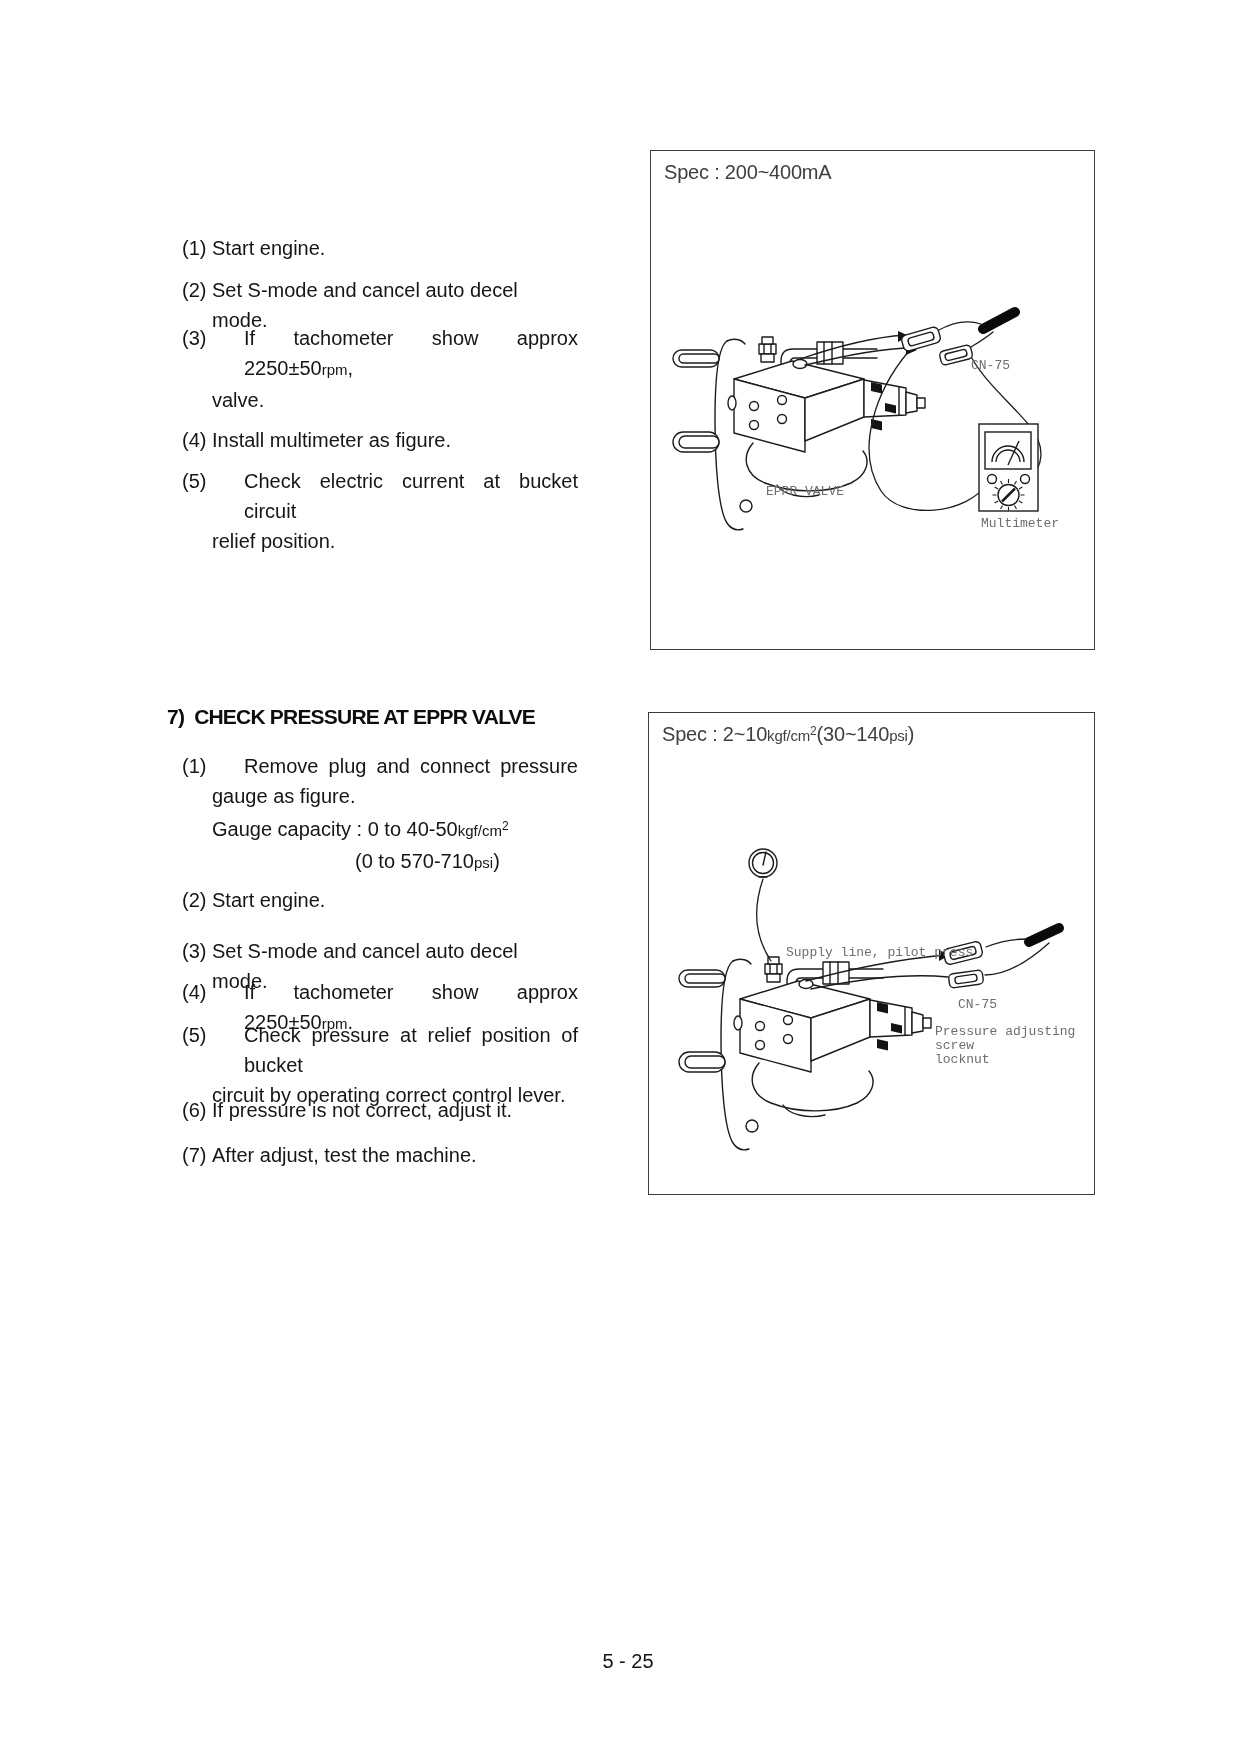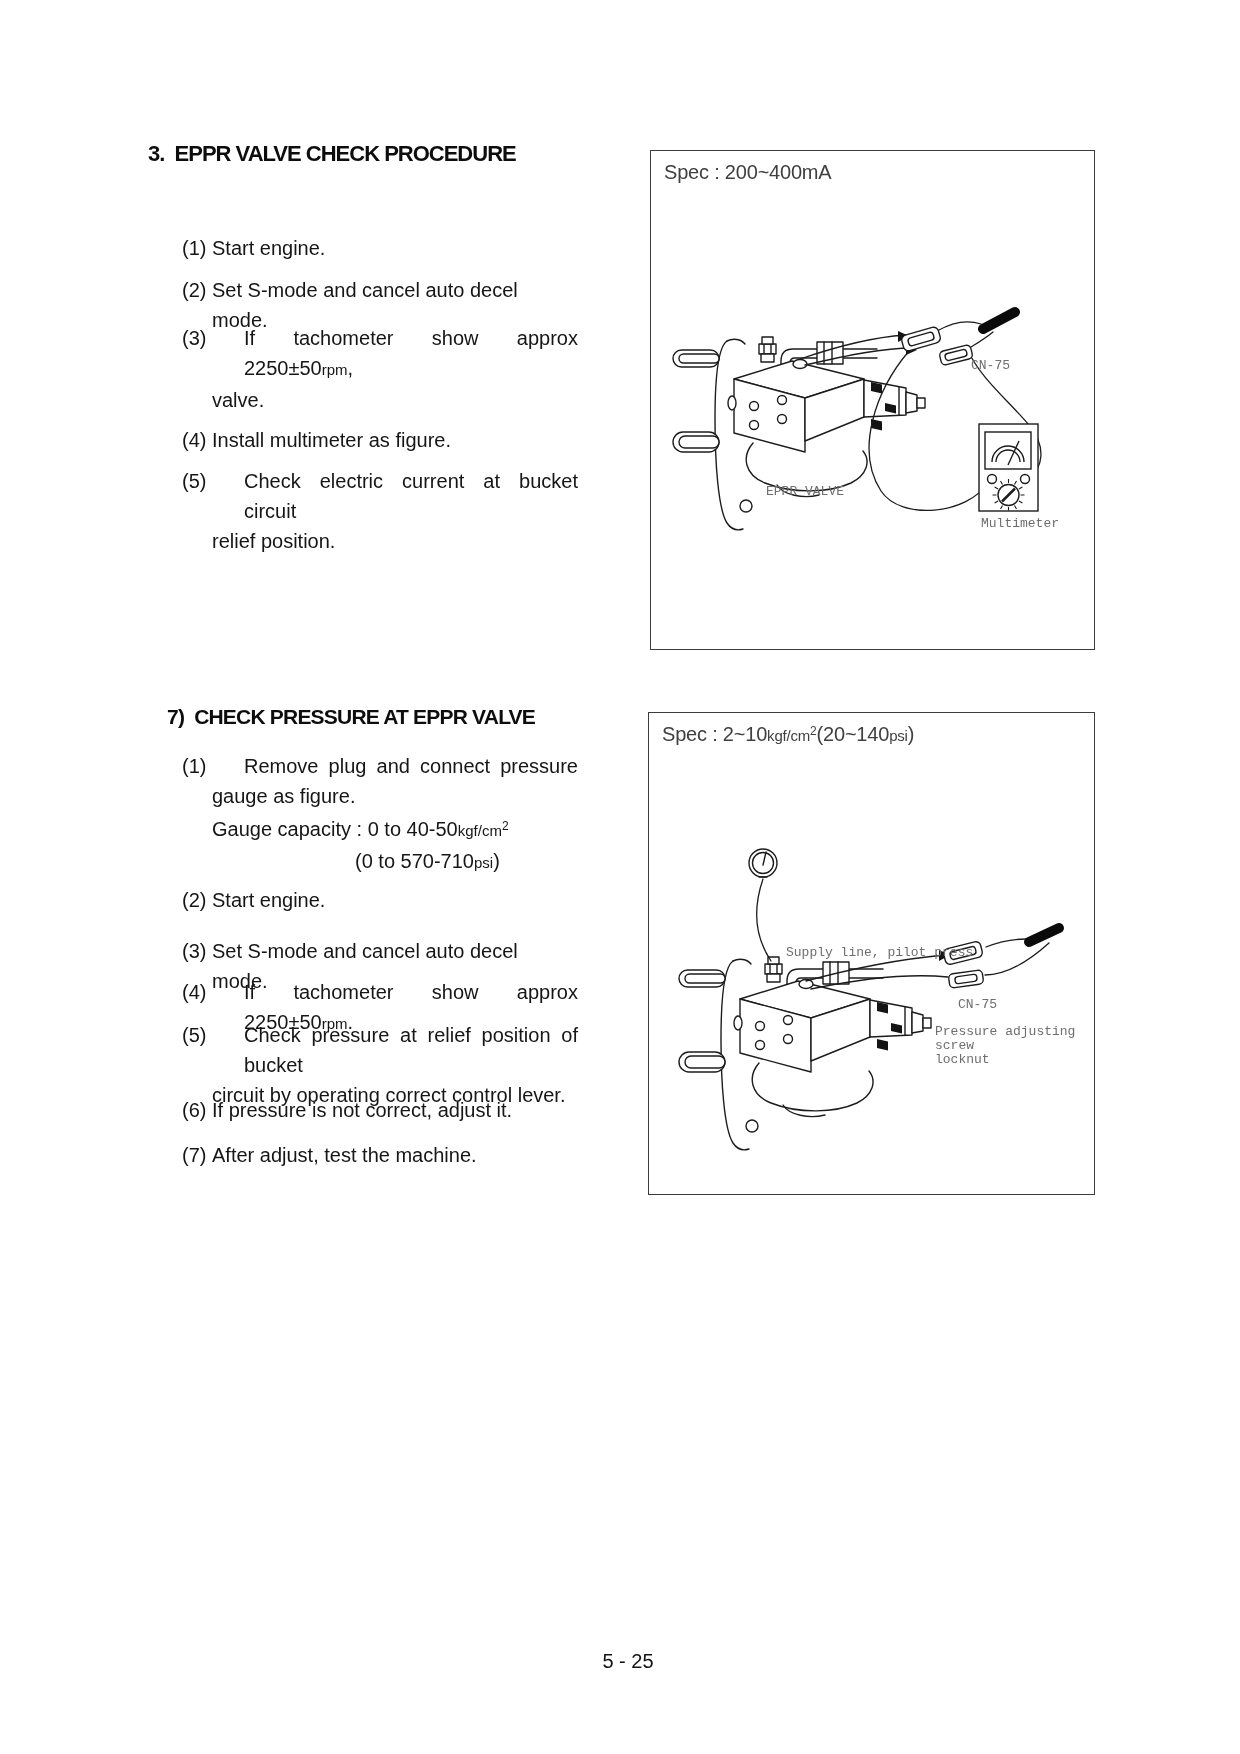--- a/index.html
+++ b/index.html
@@ -22,21 +22,20 @@
   .fig-svg{position:absolute;left:0;top:0;}
   .figlabel{font-family:"Liberation Mono","DejaVu Sans Mono",monospace;font-size:13px;fill:#6e6e6e;}
   .pageno{position:absolute;left:8px;top:1650px;width:1240px;text-align:center;
           font-size:20px;color:#131313;}
 </style>
 </head>
 <body>
 
 <div class="page">
 
-  <div class="title">3.  EPPR VALVE CHECK PROCEDURE</div>
 
 
   <div class="step" style="top:233px">
     <span class="num">(1)</span>
     <div class="body">
         <div class="ln">Start engine.</div>
       </div>
   </div>
 
   <div class="step" style="top:275px">
@@ -243,17 +242,17 @@
         </g>
       </g>
       <path d="M380,229 L410,215" stroke="#0a0a0a" stroke-width="10" stroke-linecap="round"></path>
 
       <text class="figlabel" x="137" y="243">Supply line, pilot press</text>
       <text class="figlabel" x="309" y="295">CN-75</text>
       <text class="figlabel" x="286" y="322">Pressure adjusting</text>
       <text class="figlabel" x="286" y="336">screw</text>
       <text class="figlabel" x="286" y="350">locknut</text>
     </svg>
-    <div class="spec"><span>Spec : 2~10</span><span class="u">kgf/cm</span><span class="sup">2</span><span>(20~140</span><span class="u">psi</span><span>)</span></div>
+    <div class="spec"><span>Spec : 2~10</span><span class="u">kgf/cm</span><span class="sup">2</span><span>(30~140</span><span class="u">psi</span><span>)</span></div>
   </div>
 
   <div class="pageno">5 - 25</div>
 </div>
 
 </body></html>

